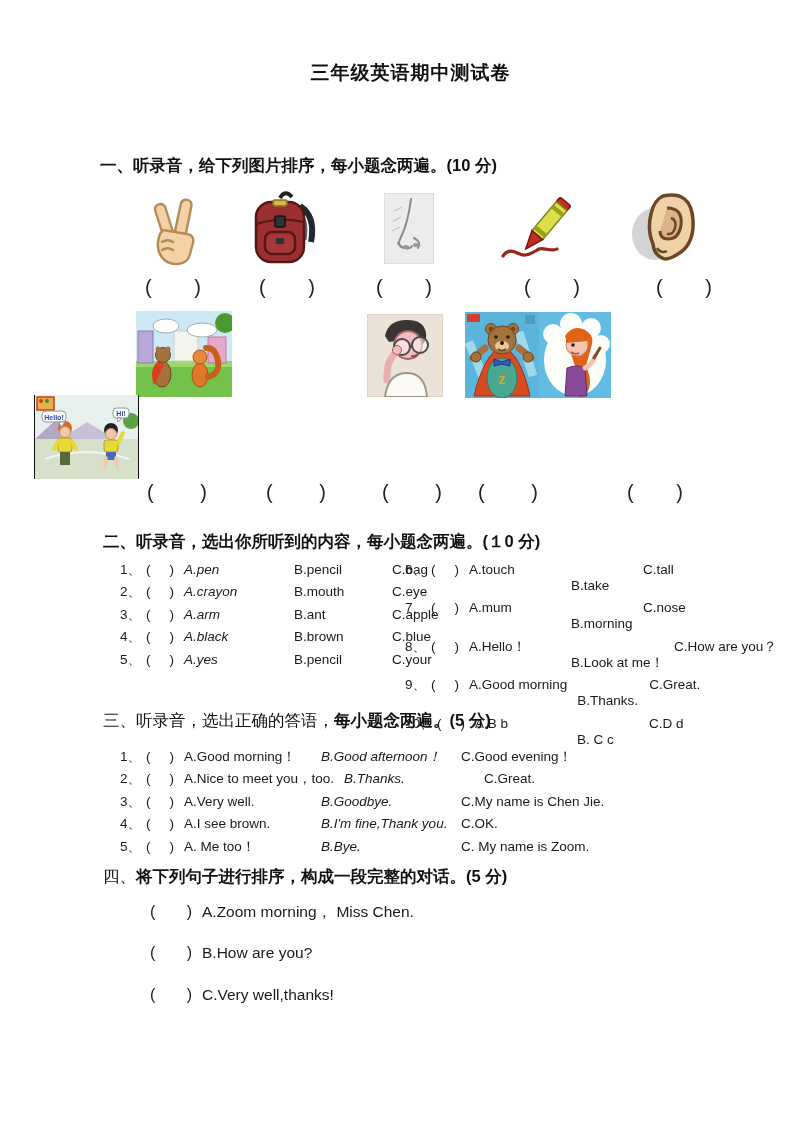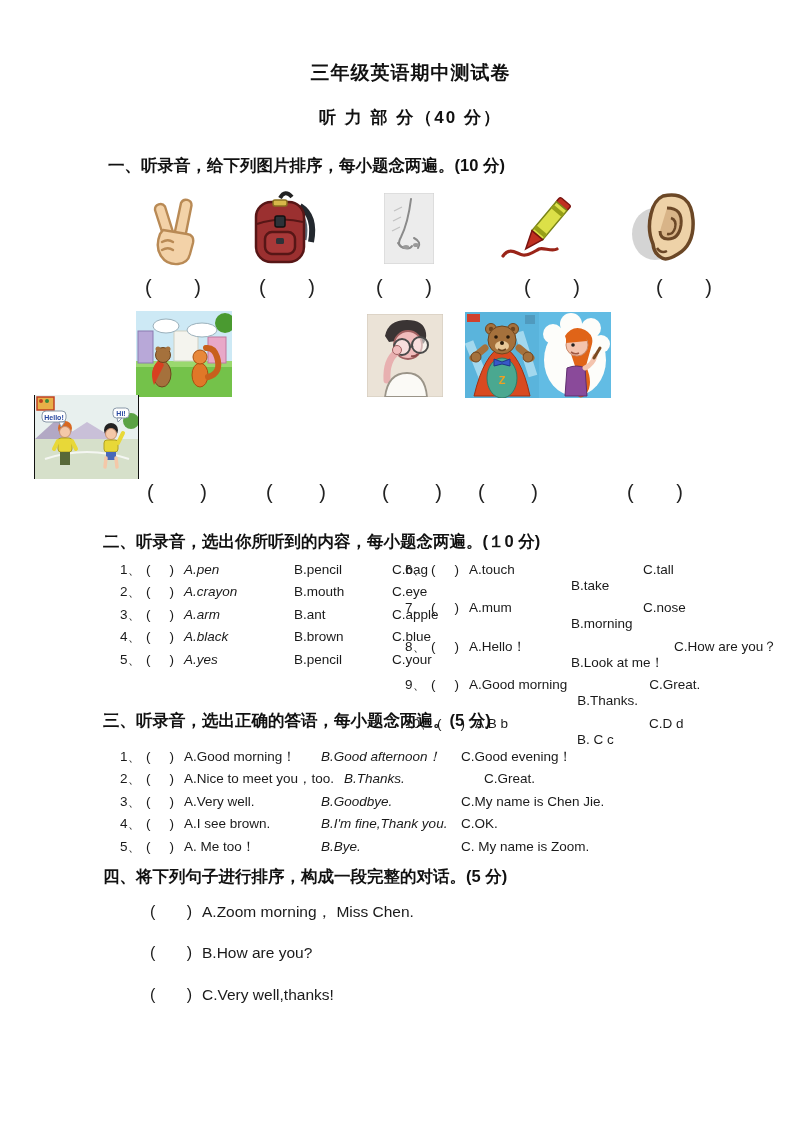--- a/index.html
+++ b/index.html
@@ -3,21 +3,21 @@
 <meta charset="utf-8">
 <style>
   html,body{margin:0;padding:0;background:#888;}
   .page{position:relative;width:793px;height:1122px;background:#ffffff;margin:0 auto;
         font-family:"Liberation Sans","DejaVu Sans",sans-serif;color:#111;overflow:hidden;}
   .abs{position:absolute;}
   .center{left:0;right:0;text-align:center;padding-left:28px;}
   .doc-title{top:60px;font-size:19px;font-weight:bold;letter-spacing:1px;}
   .doc-subtitle{top:106px;font-size:17px;font-weight:600;letter-spacing:2px;}
   .sec-title{font-size:16.5px;font-weight:bold;white-space:nowrap;}
-  .sec-title .light{font-weight:700;font-family:"Liberation Serif","DejaVu Serif",serif;text-align:center;}
+  .sec-title .light{font-weight:400;font-family:"Liberation Serif","DejaVu Serif",serif;text-align:center;}
   
   .ppair{display:flex;justify-content:space-between;font-size:20px;font-weight:500;color:#222;}
   
   .qcol{font-size:13.5px;line-height:22.4px;color:#1a1a1a;}
   .qrow{white-space:nowrap;display:flex;}
   .qnum{display:inline-block;min-width:26px;}
   .qnum.wide{min-width:32px;}
   .blank{display:inline-flex;justify-content:space-between;width:28px;margin-right:10px;}
   .opt{display:inline-block;padding-right:10px;}
   .s2l .a{min-width:100px;font-style:italic;} .s2l .b{min-width:88px;}
@@ -28,23 +28,22 @@
   .s4row .blank4{display:inline-flex;justify-content:space-between;width:42px;margin-right:10px;font-size:16px;}
   svg{display:block;}
   .img-frame{position:absolute;}
 </style>
 </head>
 <body>
 
 <div class="page">
 
   <div class="abs center doc-title">三年级英语期中测试卷</div>
-  <div class="abs center doc-subtitle">听 力 部 分（40 分）</div>
-
-  <div class="abs sec-title" style="left:108px;top:155px;">一、听录音，给下列图片排序，每小题念两遍。(10 分)</div>
+
+  <div class="abs sec-title" style="left:100px;top:155px;">一、听录音，给下列图片排序，每小题念两遍。(10 分)</div>
 
   <div class="img-frame" style="left:143px;top:192px;">
     <svg width="58" height="74" viewBox="0 0 58 74">
       <g stroke="#b98a55" stroke-width="2.4" fill="#f3d2a8" stroke-linejoin="round" stroke-linecap="round">
         <path d="M21 46 L12 18 a5.5 5.5 0 0 1 10 -3.5 L30 40"></path>
         <path d="M31 44 L38 11 a5.5 5.5 0 0 1 10.5 2.5 L42 46"></path>
         <path d="M17 42 q-5 13 1 22 q6 9 17 8 q10 -1 12 -10 l3 -11 q1.5 -8 -6 -9 l-24 -4 z"></path>
         <path d="M19 50 q6 -3.5 11 0 M19 58 q6 -3.5 11 0" fill="none"></path>
       </g>
     </svg>

